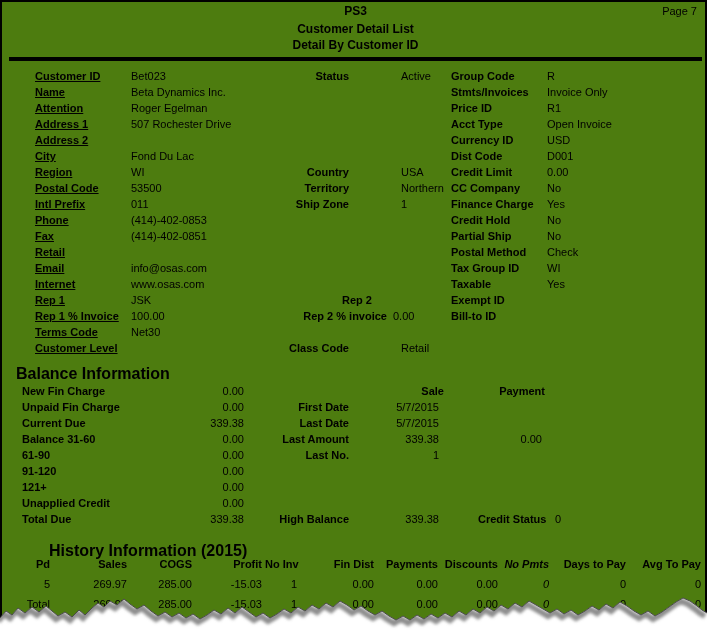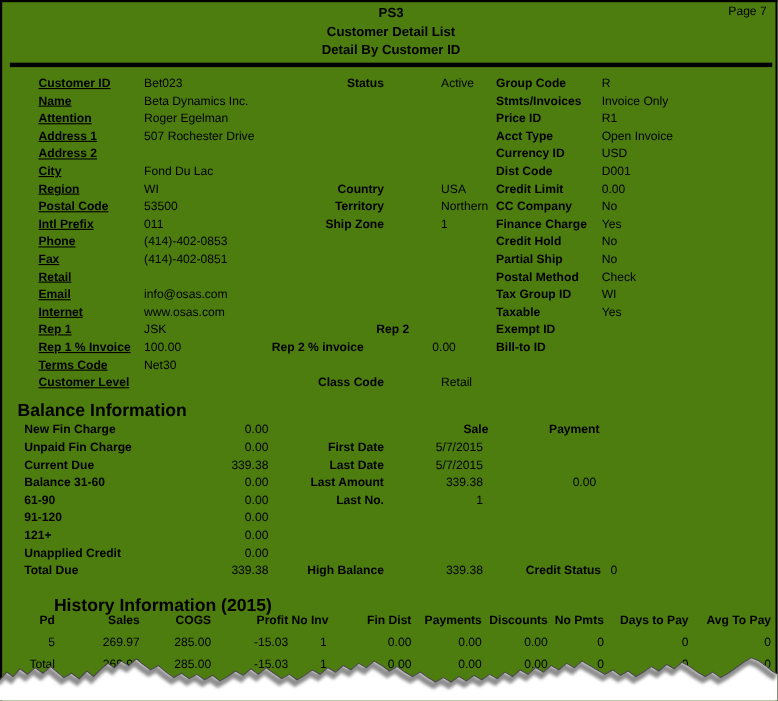--- a/index.html
+++ b/index.html
@@ -20,21 +20,21 @@
   .pagenum{top:3px;right:8px;position:absolute;line-height:13px;}
   .rule{position:absolute;top:55px;left:7px;width:693px;height:4px;background:#000;}
 
   .info{position:absolute;top:68px;left:0;width:707px;}
   .balrows{position:absolute;top:383px;left:0;width:707px;}
   .row{position:relative;height:16px;width:707px;}
   .ll{left:33px;font-weight:bold;text-decoration:underline;}
   .lv{left:129px;}
   .ml{left:222px;width:125px;text-align:right;font-weight:bold;}
   .ml2{left:245px;width:125px;text-align:right;font-weight:bold;}
-  .ml3{left:245px;width:140px;text-align:left;font-weight:bold;}
+  .ml3{left:245px;width:140px;text-align:right;font-weight:bold;}
   .mv{left:351px;margin-left:48px;}
   .mv3{left:391px;}
   .rl{left:449px;font-weight:bold;}
   .rv{left:545px;}
 
   .sechead{position:absolute;left:14px;font-weight:bold;font-size:16px;line-height:15px;white-space:pre;}
   .balhead{top:364px;}
   .histhead{top:541px;padding-left:33px;}
 
   .bl{left:20px;font-weight:bold;}
@@ -51,21 +51,21 @@
   .hrow{position:relative;height:20px;width:707px;}
   .hc{position:absolute;text-align:right;white-space:pre;line-height:13px;}
   .hc:nth-child(1){left:14px;width:34px;}
   .hc:nth-child(2){left:55px;width:70px;}
   .hc:nth-child(3){left:130px;width:60px;}
   .hc:nth-child(4){left:195px;width:65px;}
   .hc:nth-child(5){left:263px;width:32px;}
   .hc:nth-child(6){left:300px;width:72px;}
   .hc:nth-child(7){left:376px;width:60px;}
   .hc:nth-child(8){left:440px;width:56px;}
-  .hc:nth-child(9){left:500px;width:47px;}
+  .hc:nth-child(9){left:500px;width:47px;font-style:italic;}
   .hc:nth-child(10){left:552px;width:72px;}
   .hc:nth-child(11){left:628px;width:71px;}
   .hhdr .hc{font-weight:bold;}
 
   .tear{position:absolute;left:0;top:585px;width:707px;height:52px;}
 </style>
 </head>
 <body>
 
 <div class="page">

